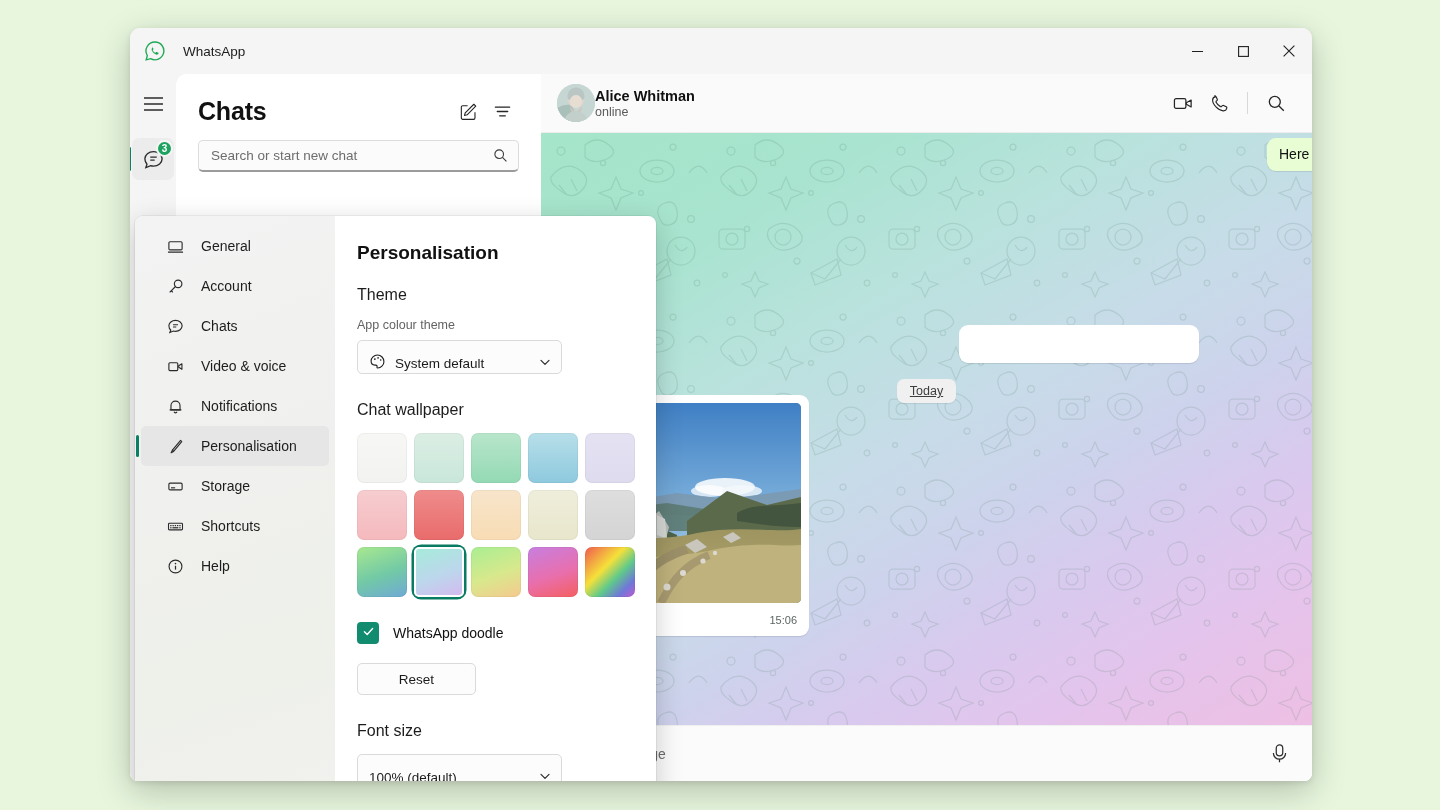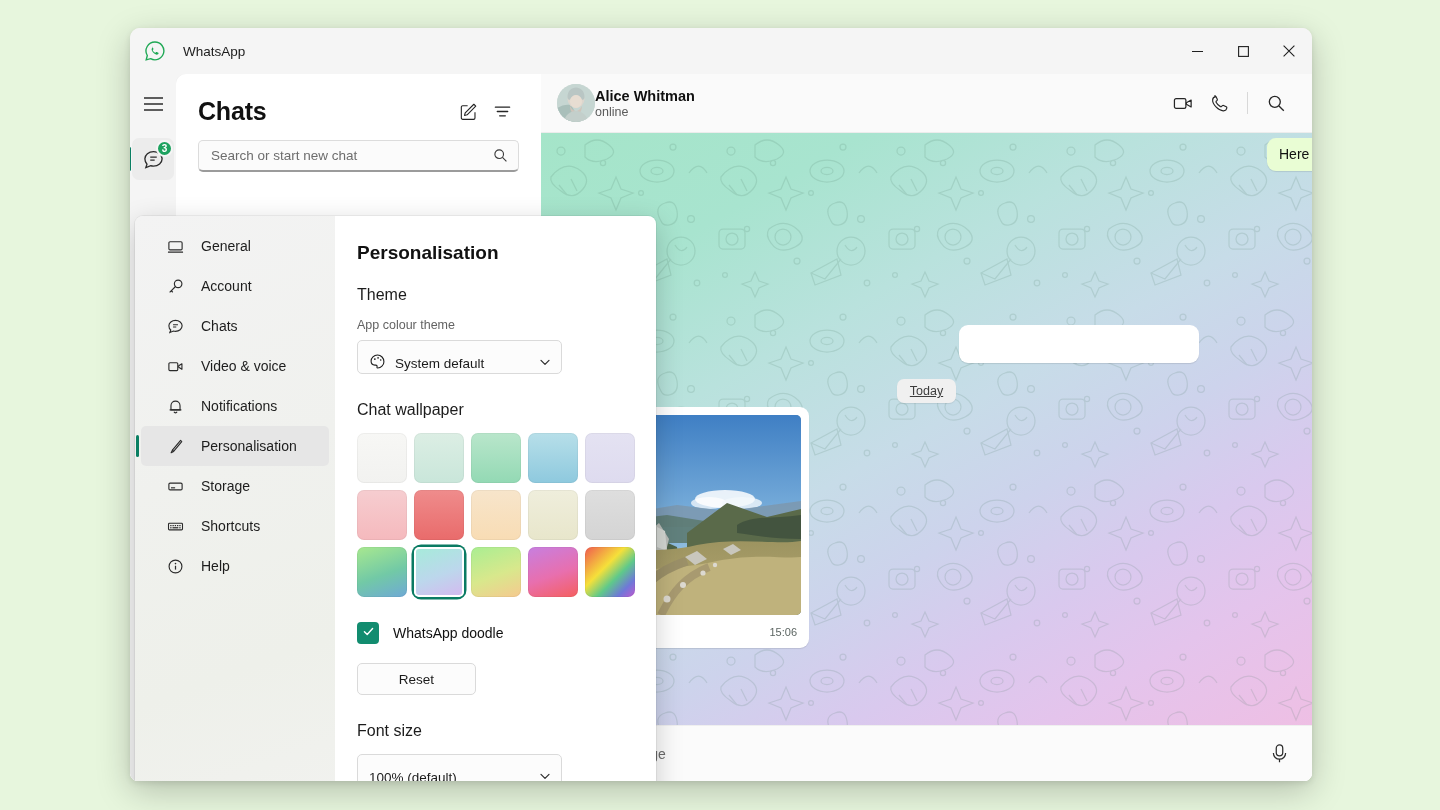--- a/index.html
+++ b/index.html
@@ -159,21 +159,21 @@
   .datechip{
     position:absolute; left:0; right:0; top:246px; display:flex; justify-content:center;
   }
   .datechip span{
     background:#f0f0f0; color:#3d3d3d; font-size:12.5px;
     padding:5px 13px; border-radius:7px; box-shadow:0 1px 1px rgba(0,0,0,.08);text-decoration:underline;
   }
 
   
   .b-photo{
-    left:-12px; top:274px; width:280px; padding:8px 8px 0 8px; border-radius:9px;
+    left:-12px; top:262px; width:280px; padding:8px 8px 0 8px; border-radius:9px;
   }
   .photo{
     width:264px; height:200px; border-radius:5px; overflow:hidden; position:relative;
     background:#6f98b8;
   }
   .photocap{ display:flex; align-items:flex-end; padding:6px 4px 8px 6px; }
   .photocap .cap{ font-size:14px; color:#111; flex:1; }
   .photocap .meta{ }
 
   

